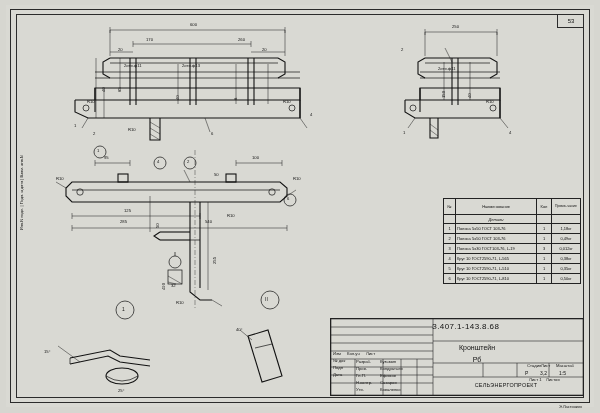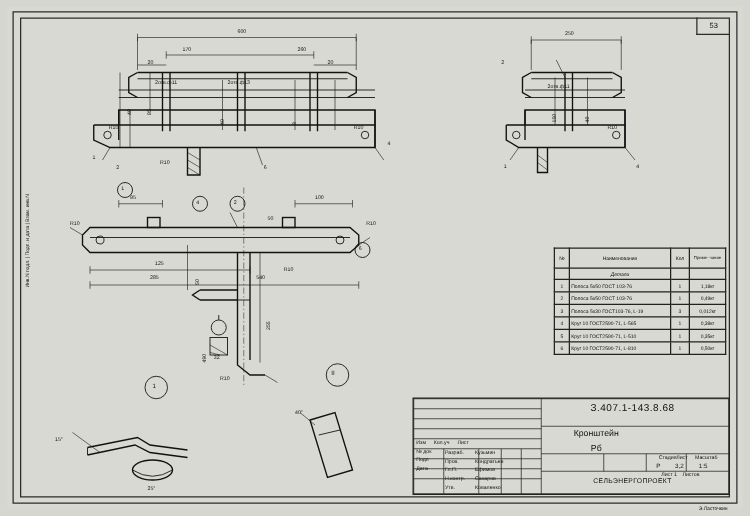--- a/index.html
+++ b/index.html
@@ -15,21 +15,21 @@
   table{border-collapse:collapse;}
   .spec{position:absolute;left:443px;top:198px;font-size:4px;color:#111;}
   .spec td,.spec th{border:1px solid #222;padding:0 1px;height:9px;font-weight:normal;font-size:4px;color:#111;}
   .spec .hdr td{height:15px;text-align:center;vertical-align:middle;}
   .spec .sect td{text-align:center;font-style:italic;height:8px;}
   .c-num{width:9px;text-align:center;}
   .c-name{width:78px;}
   .c-cnt{width:12px;text-align:center;}
   .c-note{width:26px;text-align:center;}
   .stamp{position:absolute;left:330px;top:318px;width:252px;height:76px;border:1px solid #222;}
-  .bigcode{position:absolute;left:432px;top:322px;width:148px;text-align:center;font-size:8px;letter-spacing:0.4px;color:#111;}
+  .bigcode{position:absolute;left:432px;top:322px;width:148px;font-size:8px;letter-spacing:0.4px;color:#111;}
   .title-ru{position:absolute;left:432px;top:344px;width:90px;text-align:center;font-size:7px;color:#111;}
   .title-ru2{position:absolute;left:432px;top:356px;width:90px;text-align:center;font-size:7px;color:#111;}
   .org{position:absolute;left:432px;top:382px;width:148px;text-align:center;font-size:5.4px;color:#111;letter-spacing:.3px;}
   .sidetext{position:absolute;left:19px;top:230px;font-size:4px;color:#111;transform:rotate(-90deg);transform-origin:left top;white-space:nowrap;}
   .cornercode{position:absolute;right:18px;bottom:4px;font-size:4px;color:#111;}
   svg{position:absolute;left:0;top:0;overflow:visible;}
   .dim{stroke:#1b1b1b;stroke-width:.5;fill:none;}
   .part{stroke:#121212;stroke-width:1.1;fill:none;}
   .part2{stroke:#121212;stroke-width:.7;fill:none;}
   .hatch{stroke:#121212;stroke-width:.45;fill:none;}

